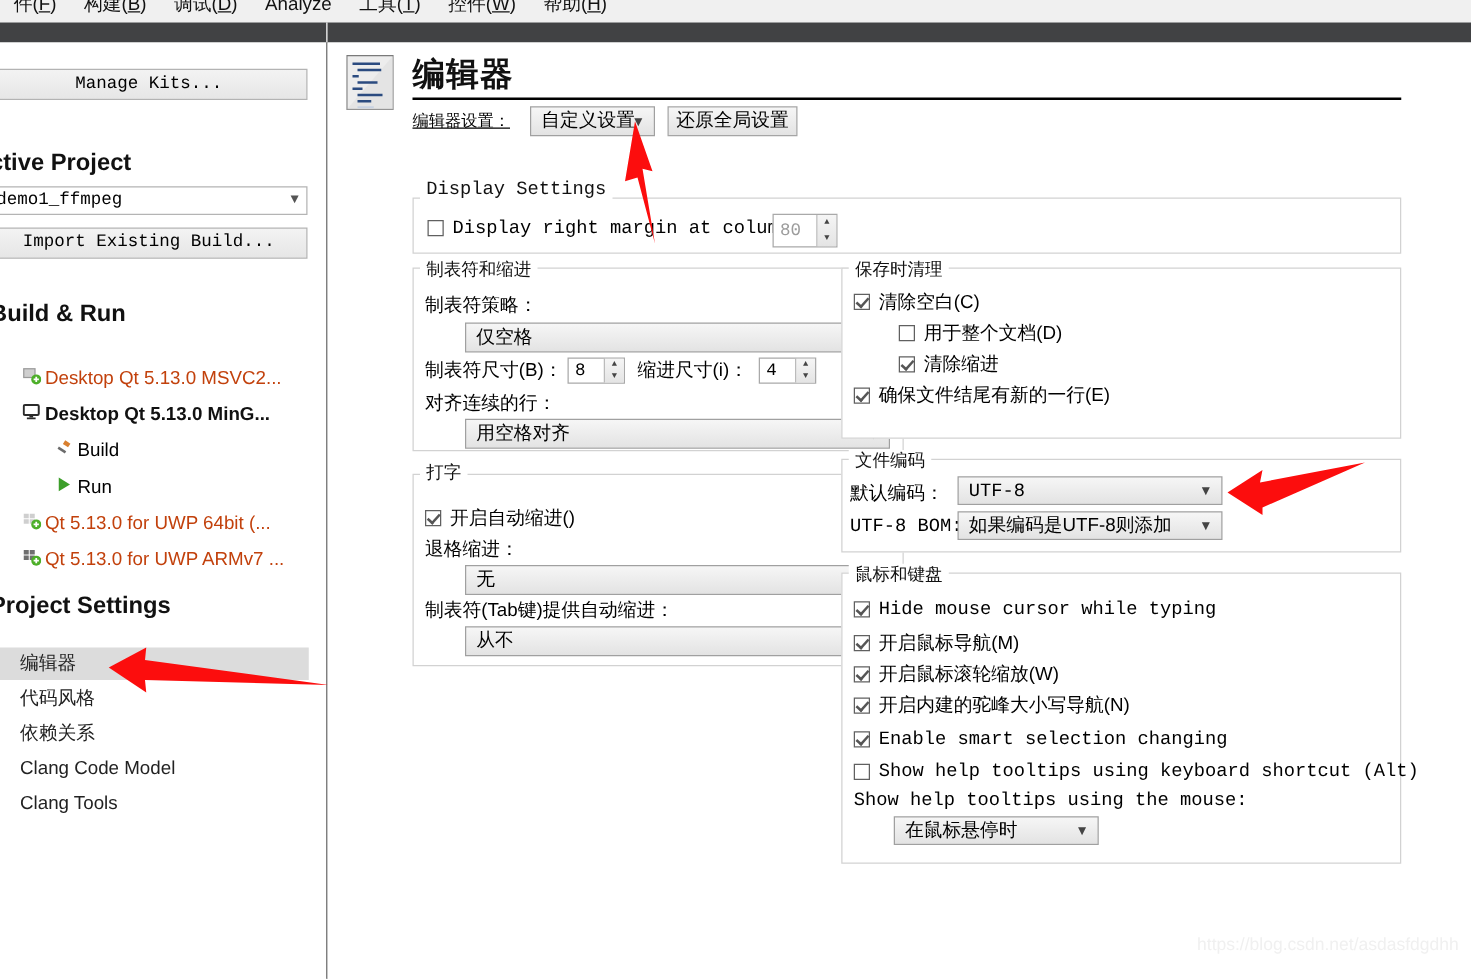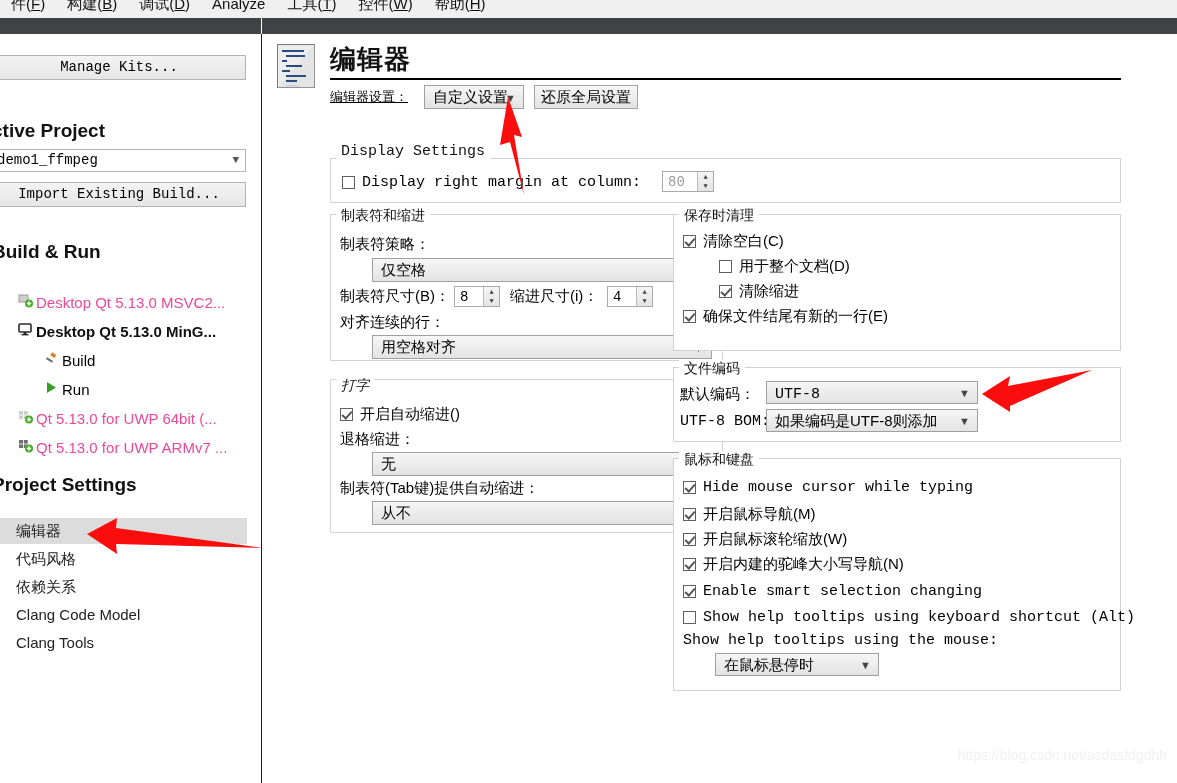--- a/index.html
+++ b/index.html
@@ -40,21 +40,21 @@
   }
   .combo-proj .cv{position:absolute;right:6px;top:0;color:#555;font-size:11px;}
   .sect-head{
     position:absolute;left:-8px;
     font-family:"Liberation Sans","DejaVu Sans",sans-serif;
     font-weight:bold;font-size:19px;color:#111;white-space:nowrap;
   }
   .kit-row{position:absolute;display:flex;align-items:center;white-space:nowrap;}
   .kit-row .klabel{font-size:15px;}
   .kit-row .kicon{width:22px;display:inline-block;text-align:center;}
-  .dim{color:#ec4899;}
+  .dim{color:#c2410c;}
   .bold{font-weight:bold;color:#111;}
   .ps-item{
     position:absolute;left:0;width:247px;height:26px;line-height:26px;
     padding-left:16px;box-sizing:border-box;font-size:15px;color:#222;
   }
   .ps-item.sel{background:#dcdcdc;}
   
   #content{position:absolute;left:262px;top:34px;width:915px;height:749px;background:#fff;overflow:hidden;}
   #doc-icon{position:absolute;left:15px;top:10px;width:38px;height:44px;}
   #page-title{
@@ -259,21 +259,21 @@
   </div>
 
   <div class="btn" style="left:272px;top:51px;width:104px;height:24px;line-height:22px;">还原全局设置</div>
 
   <div class="gb" style="left:68px;top:124px;width:791px;height:45px;"></div>
   <div class="gb-title mono" style="left:74px;top:109px;">Display Settings</div>
   <div class="ck" style="left:80px;top:140px;">
     <span class="bx"></span>
     <span class="tx mono">Display right margin at column:</span>
   </div>
-  <div class="spin dis" style="left:356px;top:137px;width:52px;height:21px;margin-left:44px;">
+  <div class="spin dis" style="left:356px;top:137px;width:52px;height:27px;">
     <span>80</span>
     <span class="sbtns">
         <i>▲</i>
         <i>▼</i>
       </span>
   </div>
 
   <div class="gb" style="left:68px;top:180px;width:393px;height:147px;"></div>
   <div class="gb-title" style="left:74px;top:173px;">制表符和缩进</div>
 
@@ -300,21 +300,21 @@
       </span>
   </div>
 
   <div class="plabel" style="left:78px;top:279px;">对齐连续的行：</div>
   <div class="cbox" style="left:110px;top:301px;width:340px;height:24px;line-height:22px;">
     <span>用空格对齐</span>
     <span class="arw">▼</span>
   </div>
 
   <div class="gb" style="left:68px;top:345px;width:393px;height:154px;"></div>
-  <div class="gb-title" style="left:74px;top:343px;font-style:italic;">打字</div>
+  <div class="gb-title" style="left:74px;top:335px;">打字</div>
 
   <div class="ck" style="left:78px;top:371px;">
     <span class="bx on"></span>
     <span class="tx">开启自动缩进()</span>
   </div>
   <div class="plabel" style="left:78px;top:396px;">退格缩进：</div>
   <div class="cbox" style="left:110px;top:418px;width:340px;height:24px;line-height:22px;">
     <span>无</span>
     <span class="arw">▼</span>
   </div>

